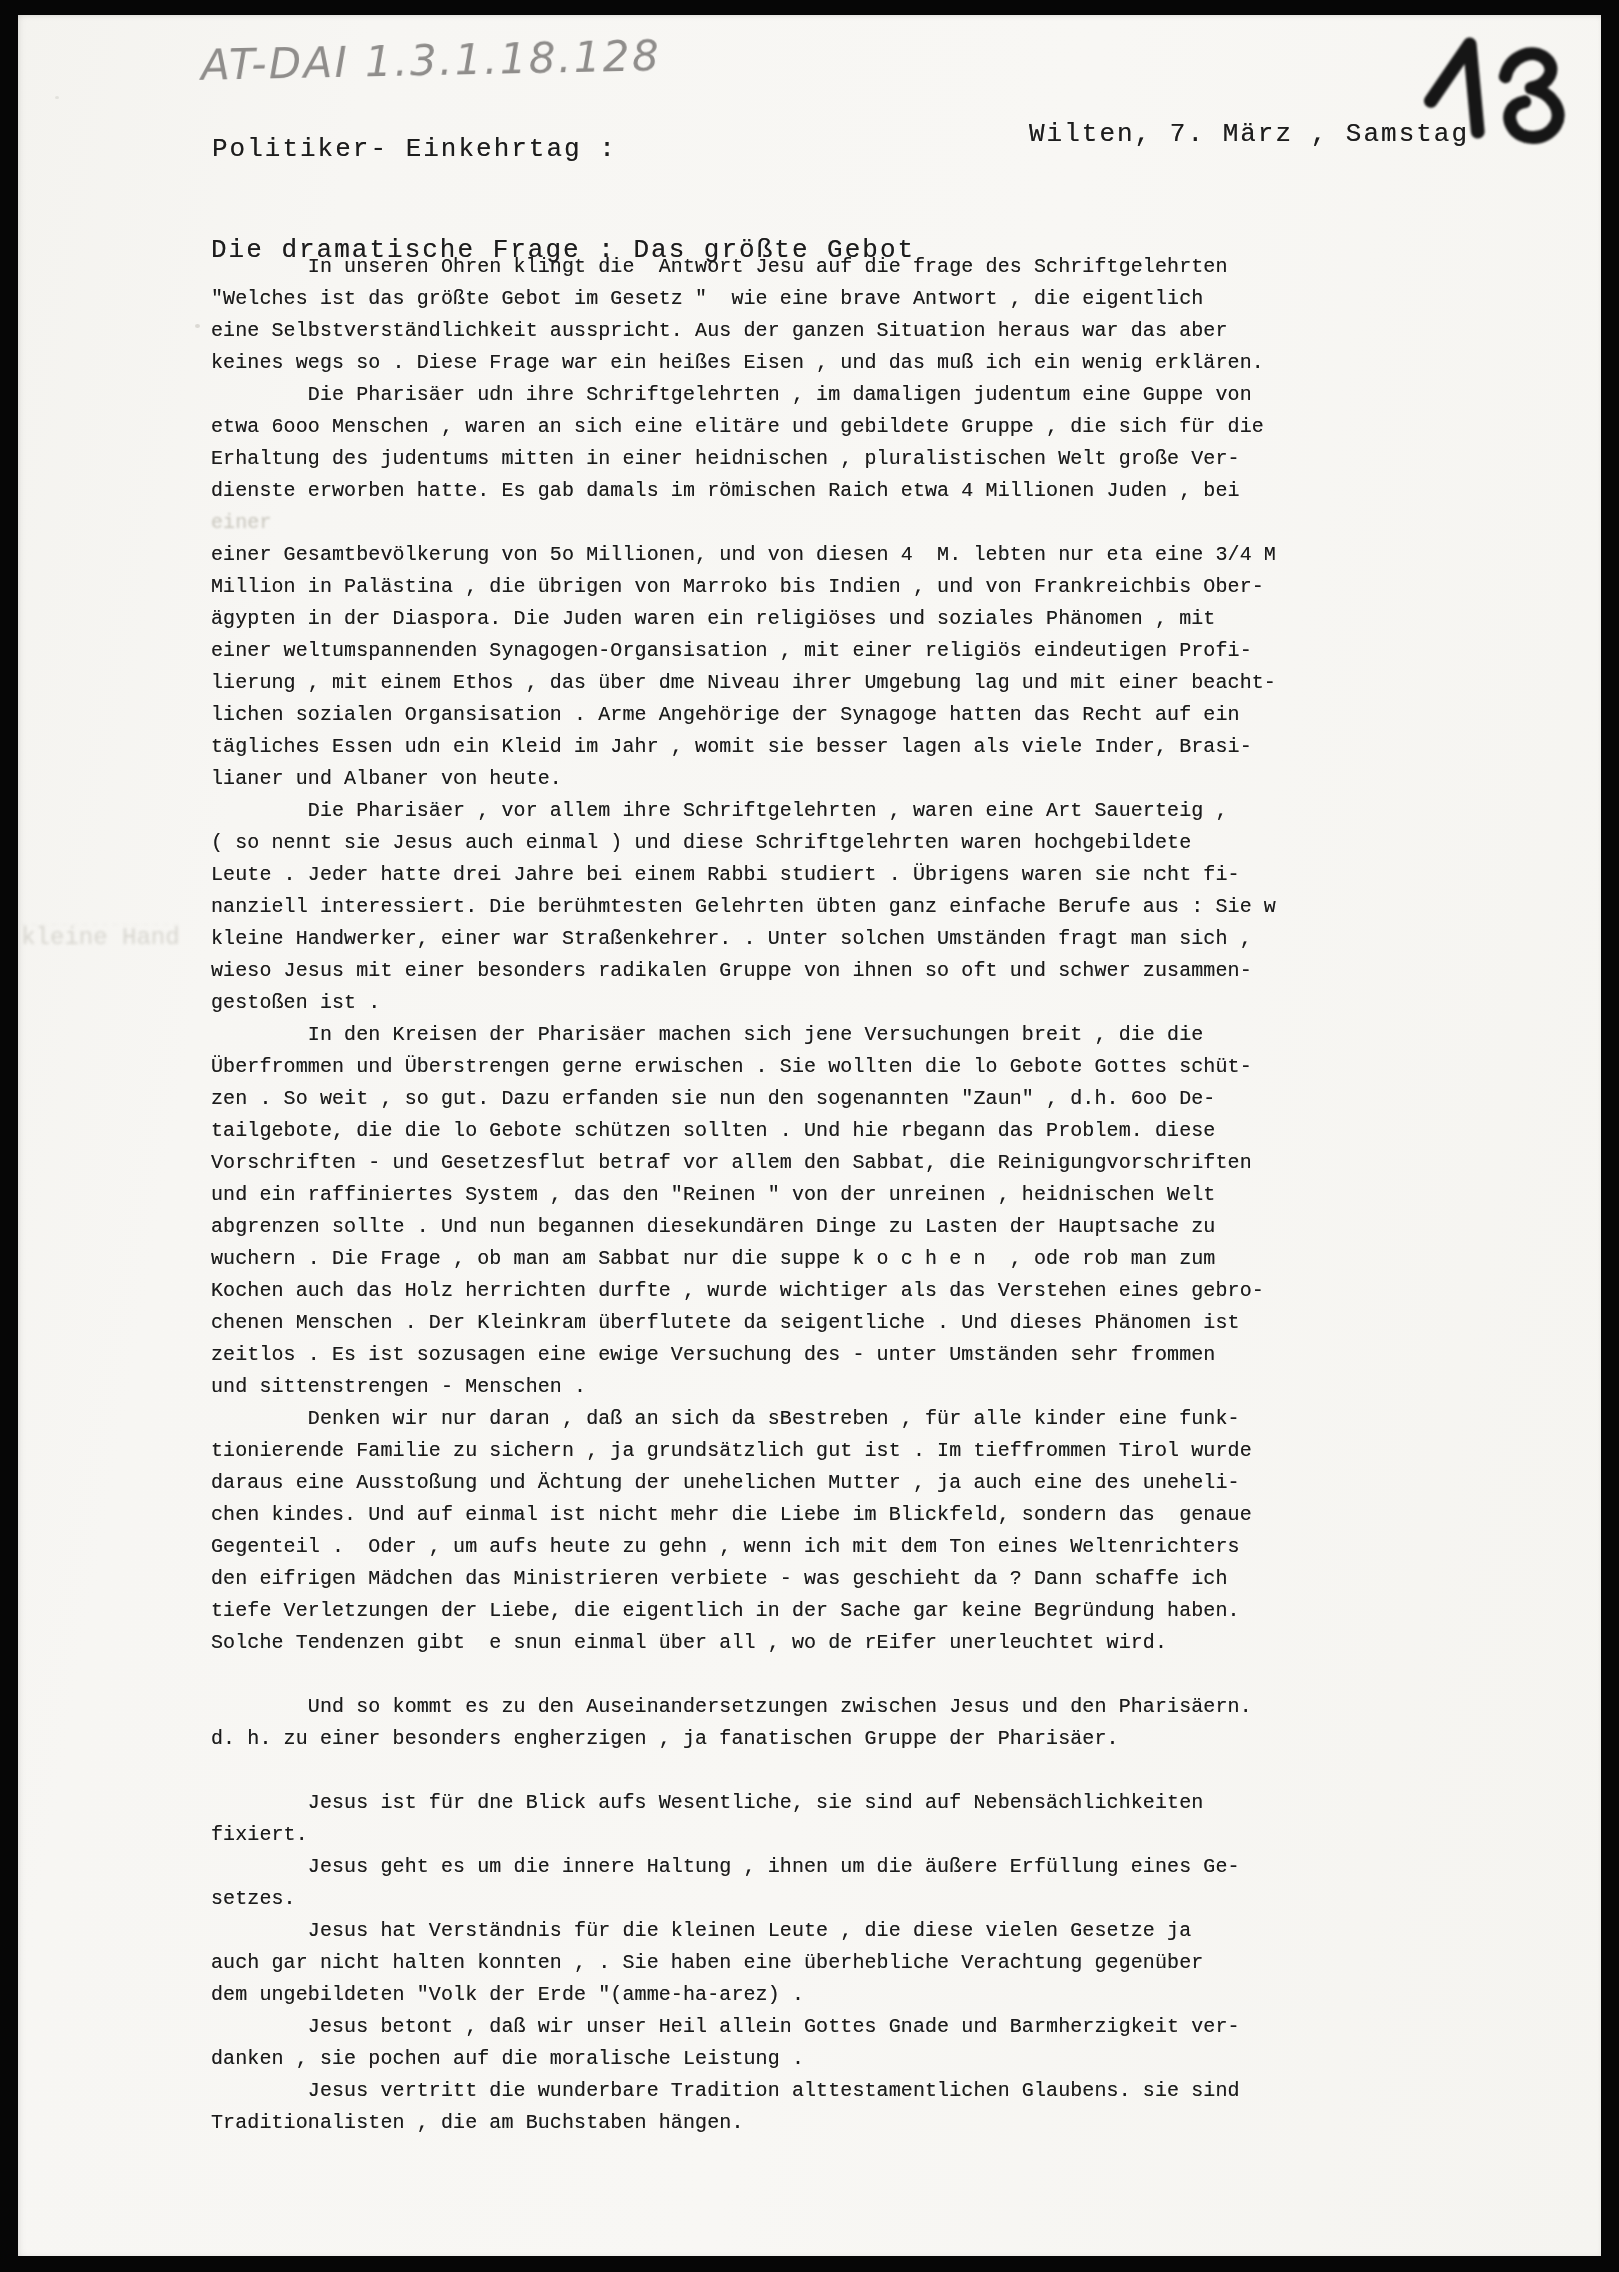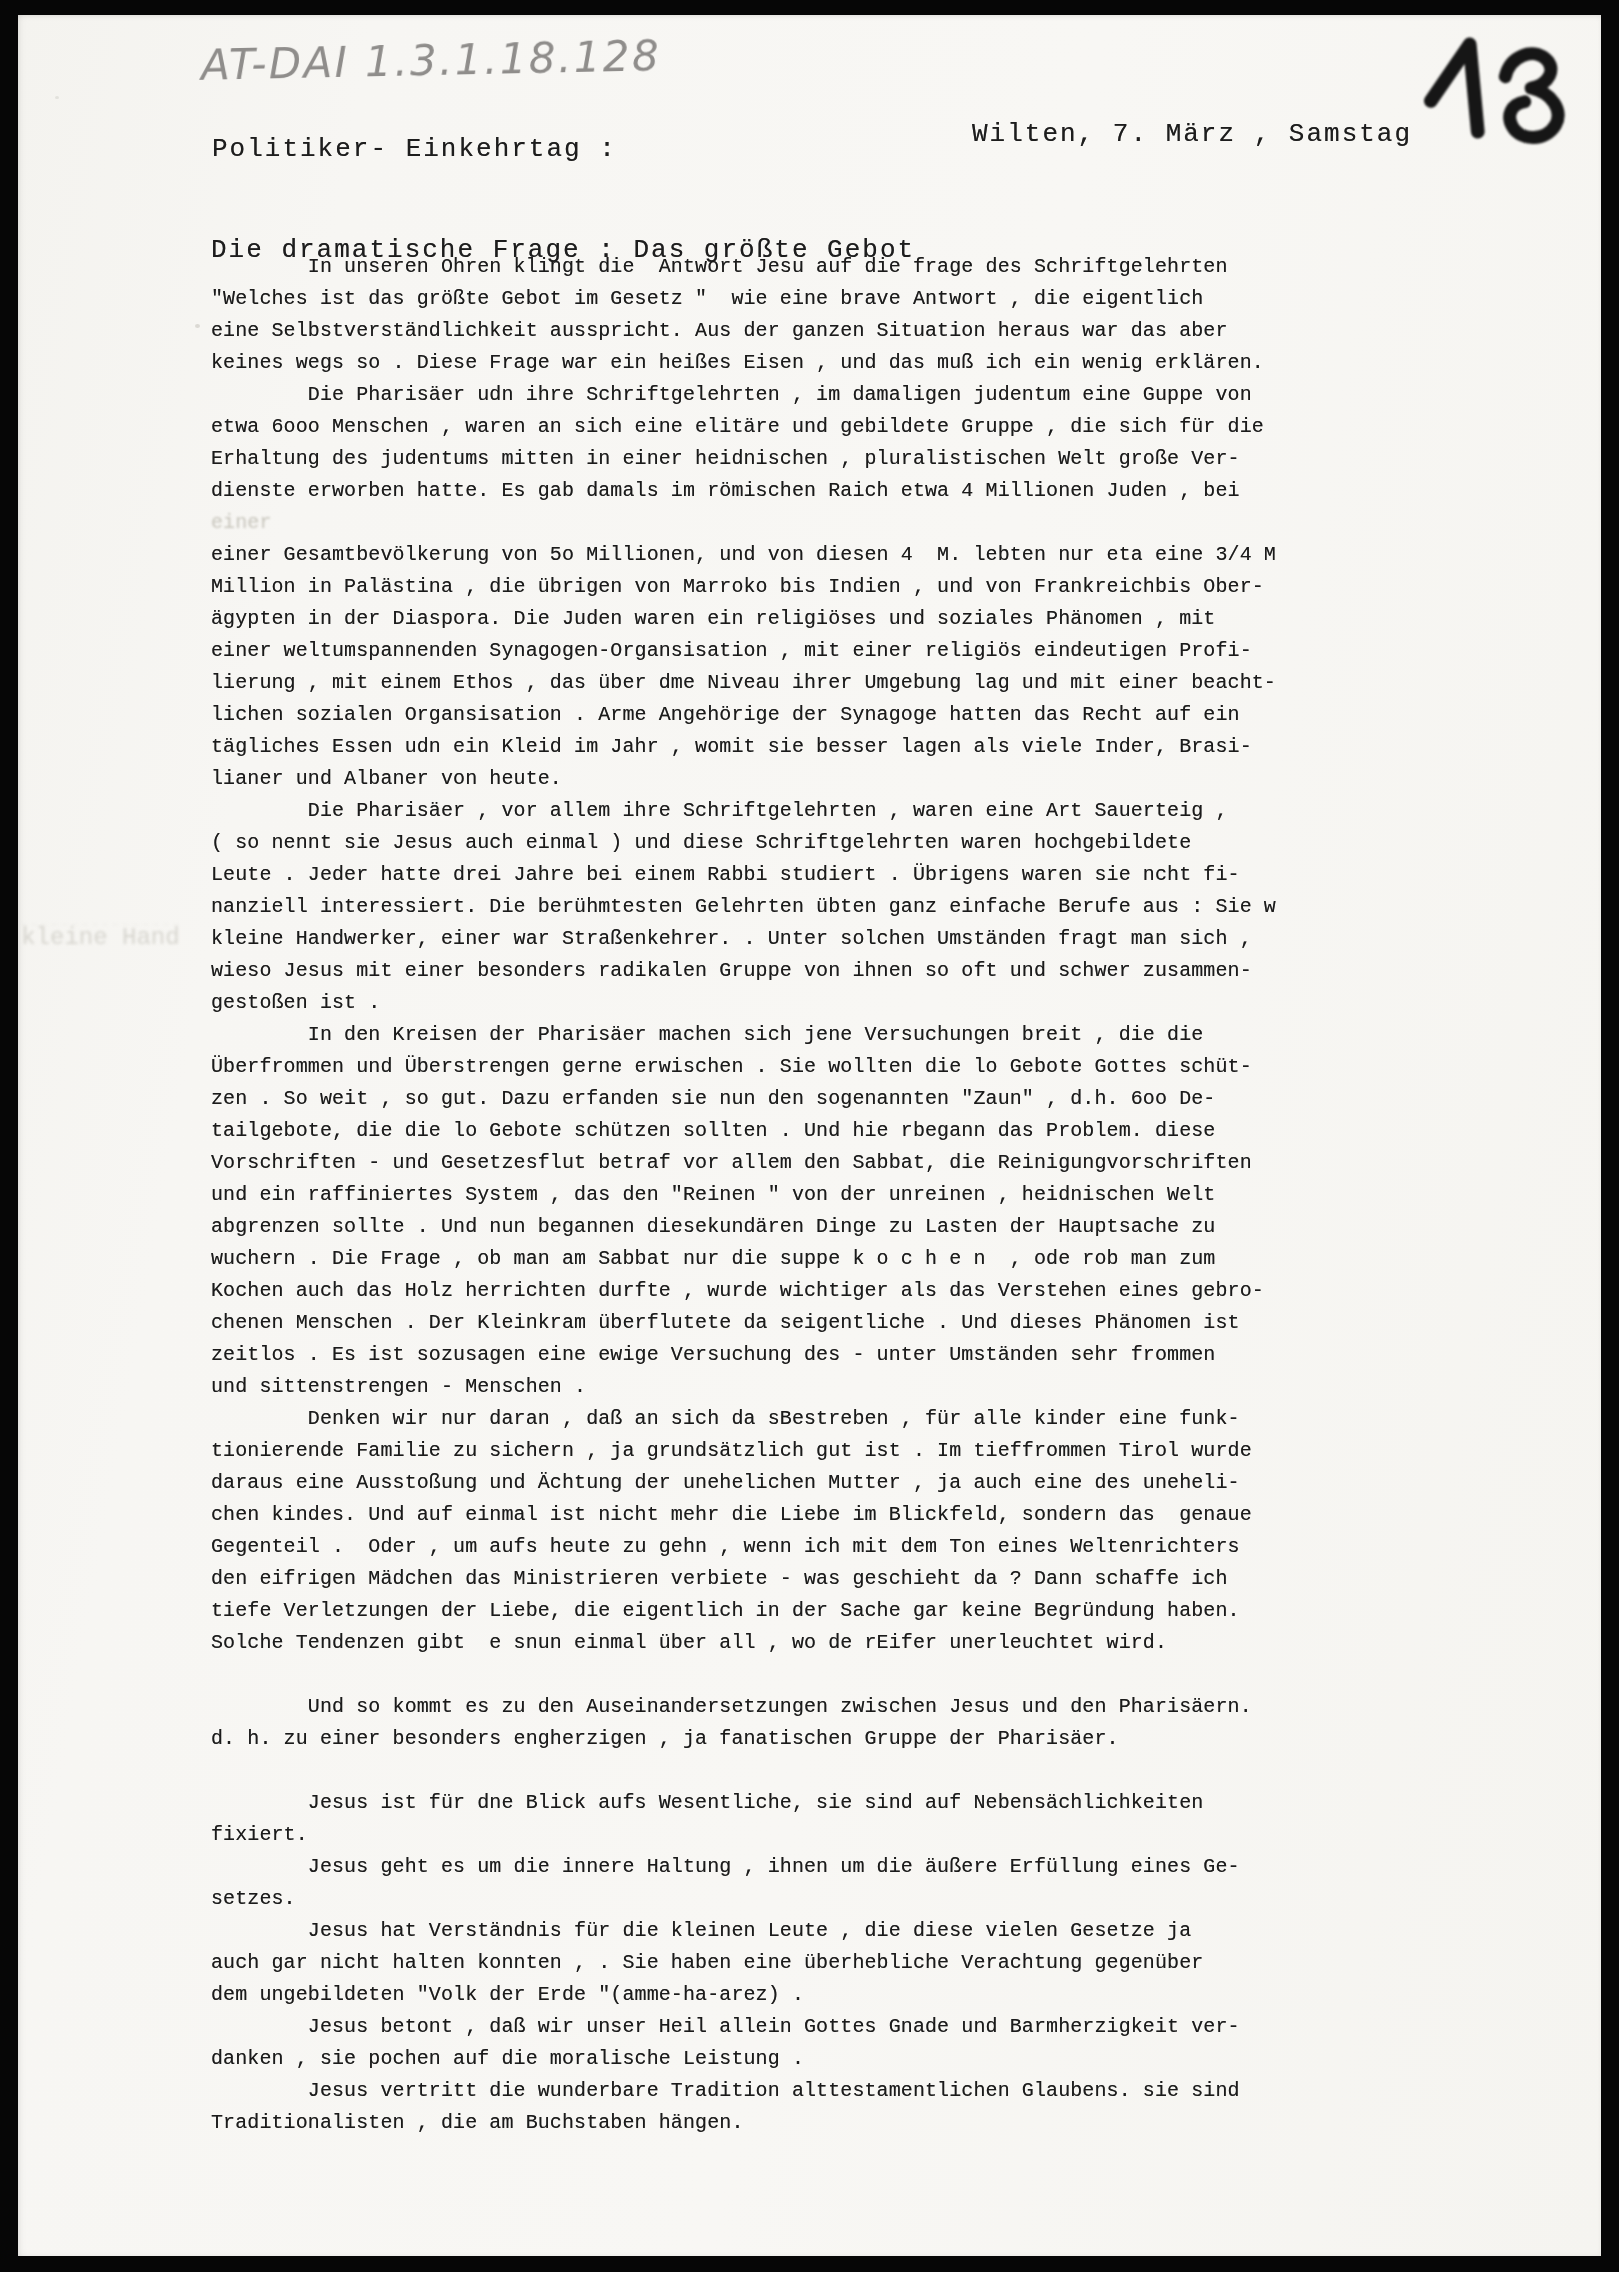--- a/index.html
+++ b/index.html
@@ -33,21 +33,21 @@
   }
   .hdr{
     position:absolute;
     font-size:26px;
     letter-spacing:2px;
     color:#1d1d1d;
     white-space:pre;
     text-shadow:0 0 0.6px rgba(20,20,20,.6);
   }
   .hdr-left{left:194px;top:119px;}
-  .hdr-right{left:954px;top:104px;}
+  .hdr-right{left:1011px;top:104px;}
   .doc-title{left:193px;top:172px;margin-top:48px;}
   .body-text{
     position:absolute;left:193px;top:236px;width:1392px;
     font-size:20px;
     letter-spacing:0.1px;
     line-height:32px;
     color:#1b1b1b;
     white-space:pre;
     text-shadow:0 0 0.6px rgba(20,20,20,.55);
   }

